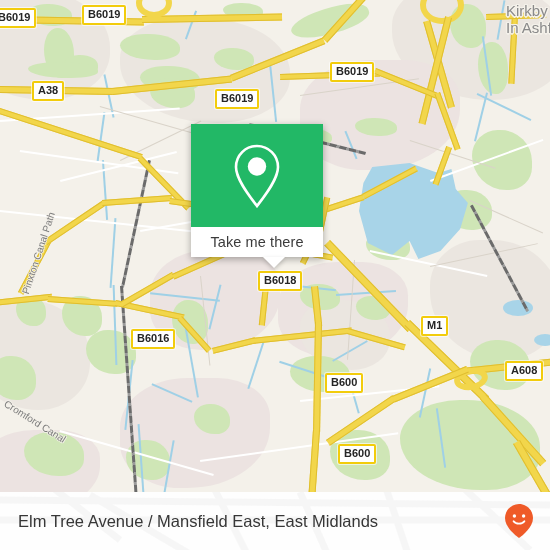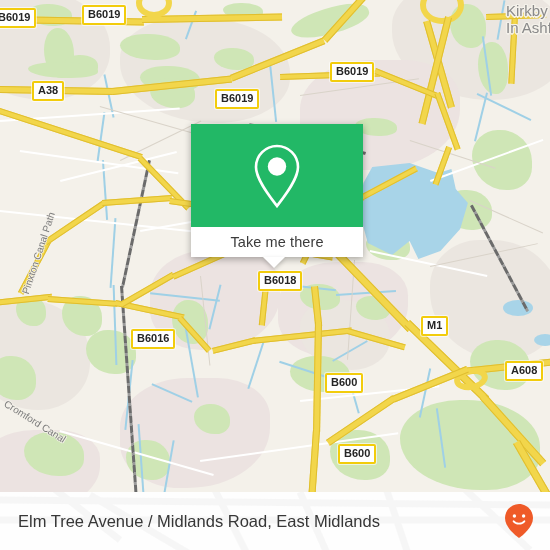--- a/index.html
+++ b/index.html
@@ -33,21 +33,21 @@
   }
   .placelabel{position:absolute;color:#8a8a8a;font-size:15px;line-height:17px;
     font-weight:normal;white-space:nowrap;text-shadow:
       -1.5px 0 #f4f1ea,1.5px 0 #f4f1ea,0 -1.5px #f4f1ea,0 1.5px #f4f1ea,
       -1px -1px #f4f1ea,1px 1px #f4f1ea,-1px 1px #f4f1ea,1px -1px #f4f1ea;}
   .canallabel{position:absolute;color:#7d7d7d;font-size:10px;white-space:nowrap;
     transform-origin:0 0;text-shadow:
       -1px 0 #f4f1ea,1px 0 #f4f1ea,0 -1px #f4f1ea,0 1px #f4f1ea;}
 
   
-  #card{position:absolute;left:191px;top:124px;width:172px;height:133px;
+  #card{position:absolute;left:191px;top:124px;width:132px;height:133px;
     background:#ffffff;box-shadow:0 2px 7px rgba(0,0,0,.33);}
   #card-top{width:100%;height:103px;background:#22b866;
     display:flex;align-items:center;justify-content:center;box-sizing:border-box;}
   #card-bottom{width:100%;height:30px;background:#ffffff;
     display:flex;align-items:center;justify-content:center;}
   #card-label{font-size:14.5px;color:#3b3b3b;letter-spacing:.1px;}
   #card-tail{position:absolute;left:72px;top:133px;width:0;height:0;
     border-left:11px solid transparent;border-right:11px solid transparent;
     border-top:11px solid #ffffff;
     filter:drop-shadow(0 2px 2px rgba(0,0,0,.22));}
@@ -295,21 +295,21 @@
           <path d="M210 480 L250 560"></path>
           <path d="M300 492 L330 560"></path>
           <path d="M380 470 L410 560"></path>
           <path d="M455 480 L530 550"></path>
           <path d="M0 520 L550 520"></path>
           <path d="M0 500 L550 505"></path>
         </g>
       </svg>
     </div>
     <div id="footer-inner">
-      <div id="footer-title">Elm Tree Avenue / Midlands Road, East Midlands</div>
+      <div id="footer-title">Elm Tree Avenue / Mansfield East, East Midlands</div>
       <div id="brand">
         <svg width="30" height="36" viewBox="0 0 30 36">
           <path d="M15 1 C7.3 1 1 7.3 1 15 C1 24.3 11.5 32.5 15 35 C18.5 32.5 29 24.3 29 15 C29 7.3 22.7 1 15 1 Z" fill="#ef5a28"></path>
           <circle cx="10.4" cy="13" r="1.7" fill="#ffffff"></circle>
           <circle cx="19.6" cy="13" r="1.7" fill="#ffffff"></circle>
           <path d="M9.6 18.2 C11.8 21.4 18.2 21.4 20.4 18.2" stroke="#ffffff" stroke-width="1.9" fill="none" stroke-linecap="round"></path>
         </svg>
       </div>
     </div>
   </div>

